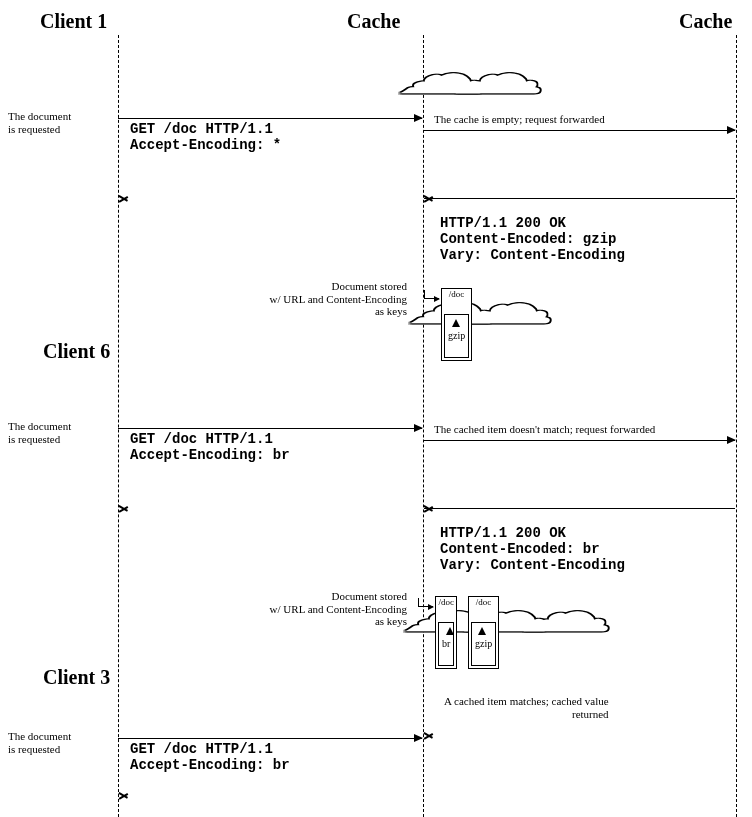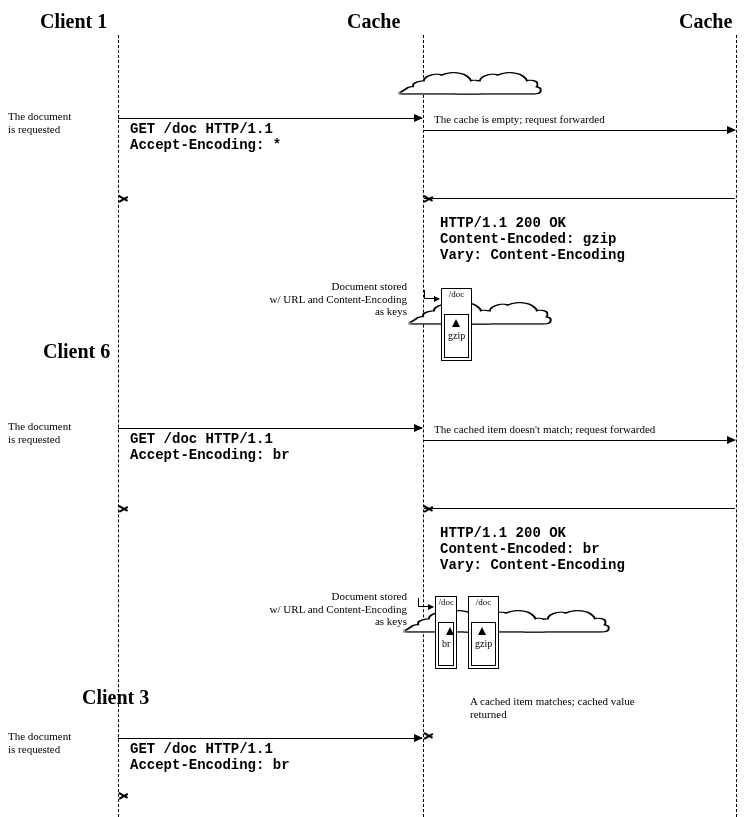--- a/index.html
+++ b/index.html
@@ -196,23 +196,23 @@
   <span class="doc-label">/doc</span>
   <span class="enc">br</span>
 </div>
 <div class="cache-box" style="left:468px; top:596px;">
   <span class="doc-label">/doc</span>
   <span class="enc">gzip</span>
 </div>
 <div class="up-arrow" style="left:450px; top:627px;"></div>
 <div class="up-arrow" style="left:482px; top:627px;"></div>
 
-<div class="client-label" style="left:43px; top:686px;margin-left:39px;">Client 3</div>
-
-<div class="small" style="position:absolute; left:470px; top:695px; white-space:pre;">A cached item matches; cached value
+<div class="client-label" style="left:43px; top:666px;">Client 3</div>
+
+<div class="small" style="position:absolute; left:444px; top:695px; white-space:pre;text-align:right;">A cached item matches; cached value
 returned</div>
 
 <div class="small" style="position:absolute; left:8px; top:730px; white-space:pre;">The document
 is requested</div>
 
 <div class="arrow right" style="left:118px; top:738px; width:304px;"></div>
 <div class="mono" style="position:absolute; left:130px; top:741px;">GET /doc HTTP/1.1
 Accept-Encoding: br</div>
 
 <div class="arrow-open-left" style="left:424px; top:735px;"></div>

